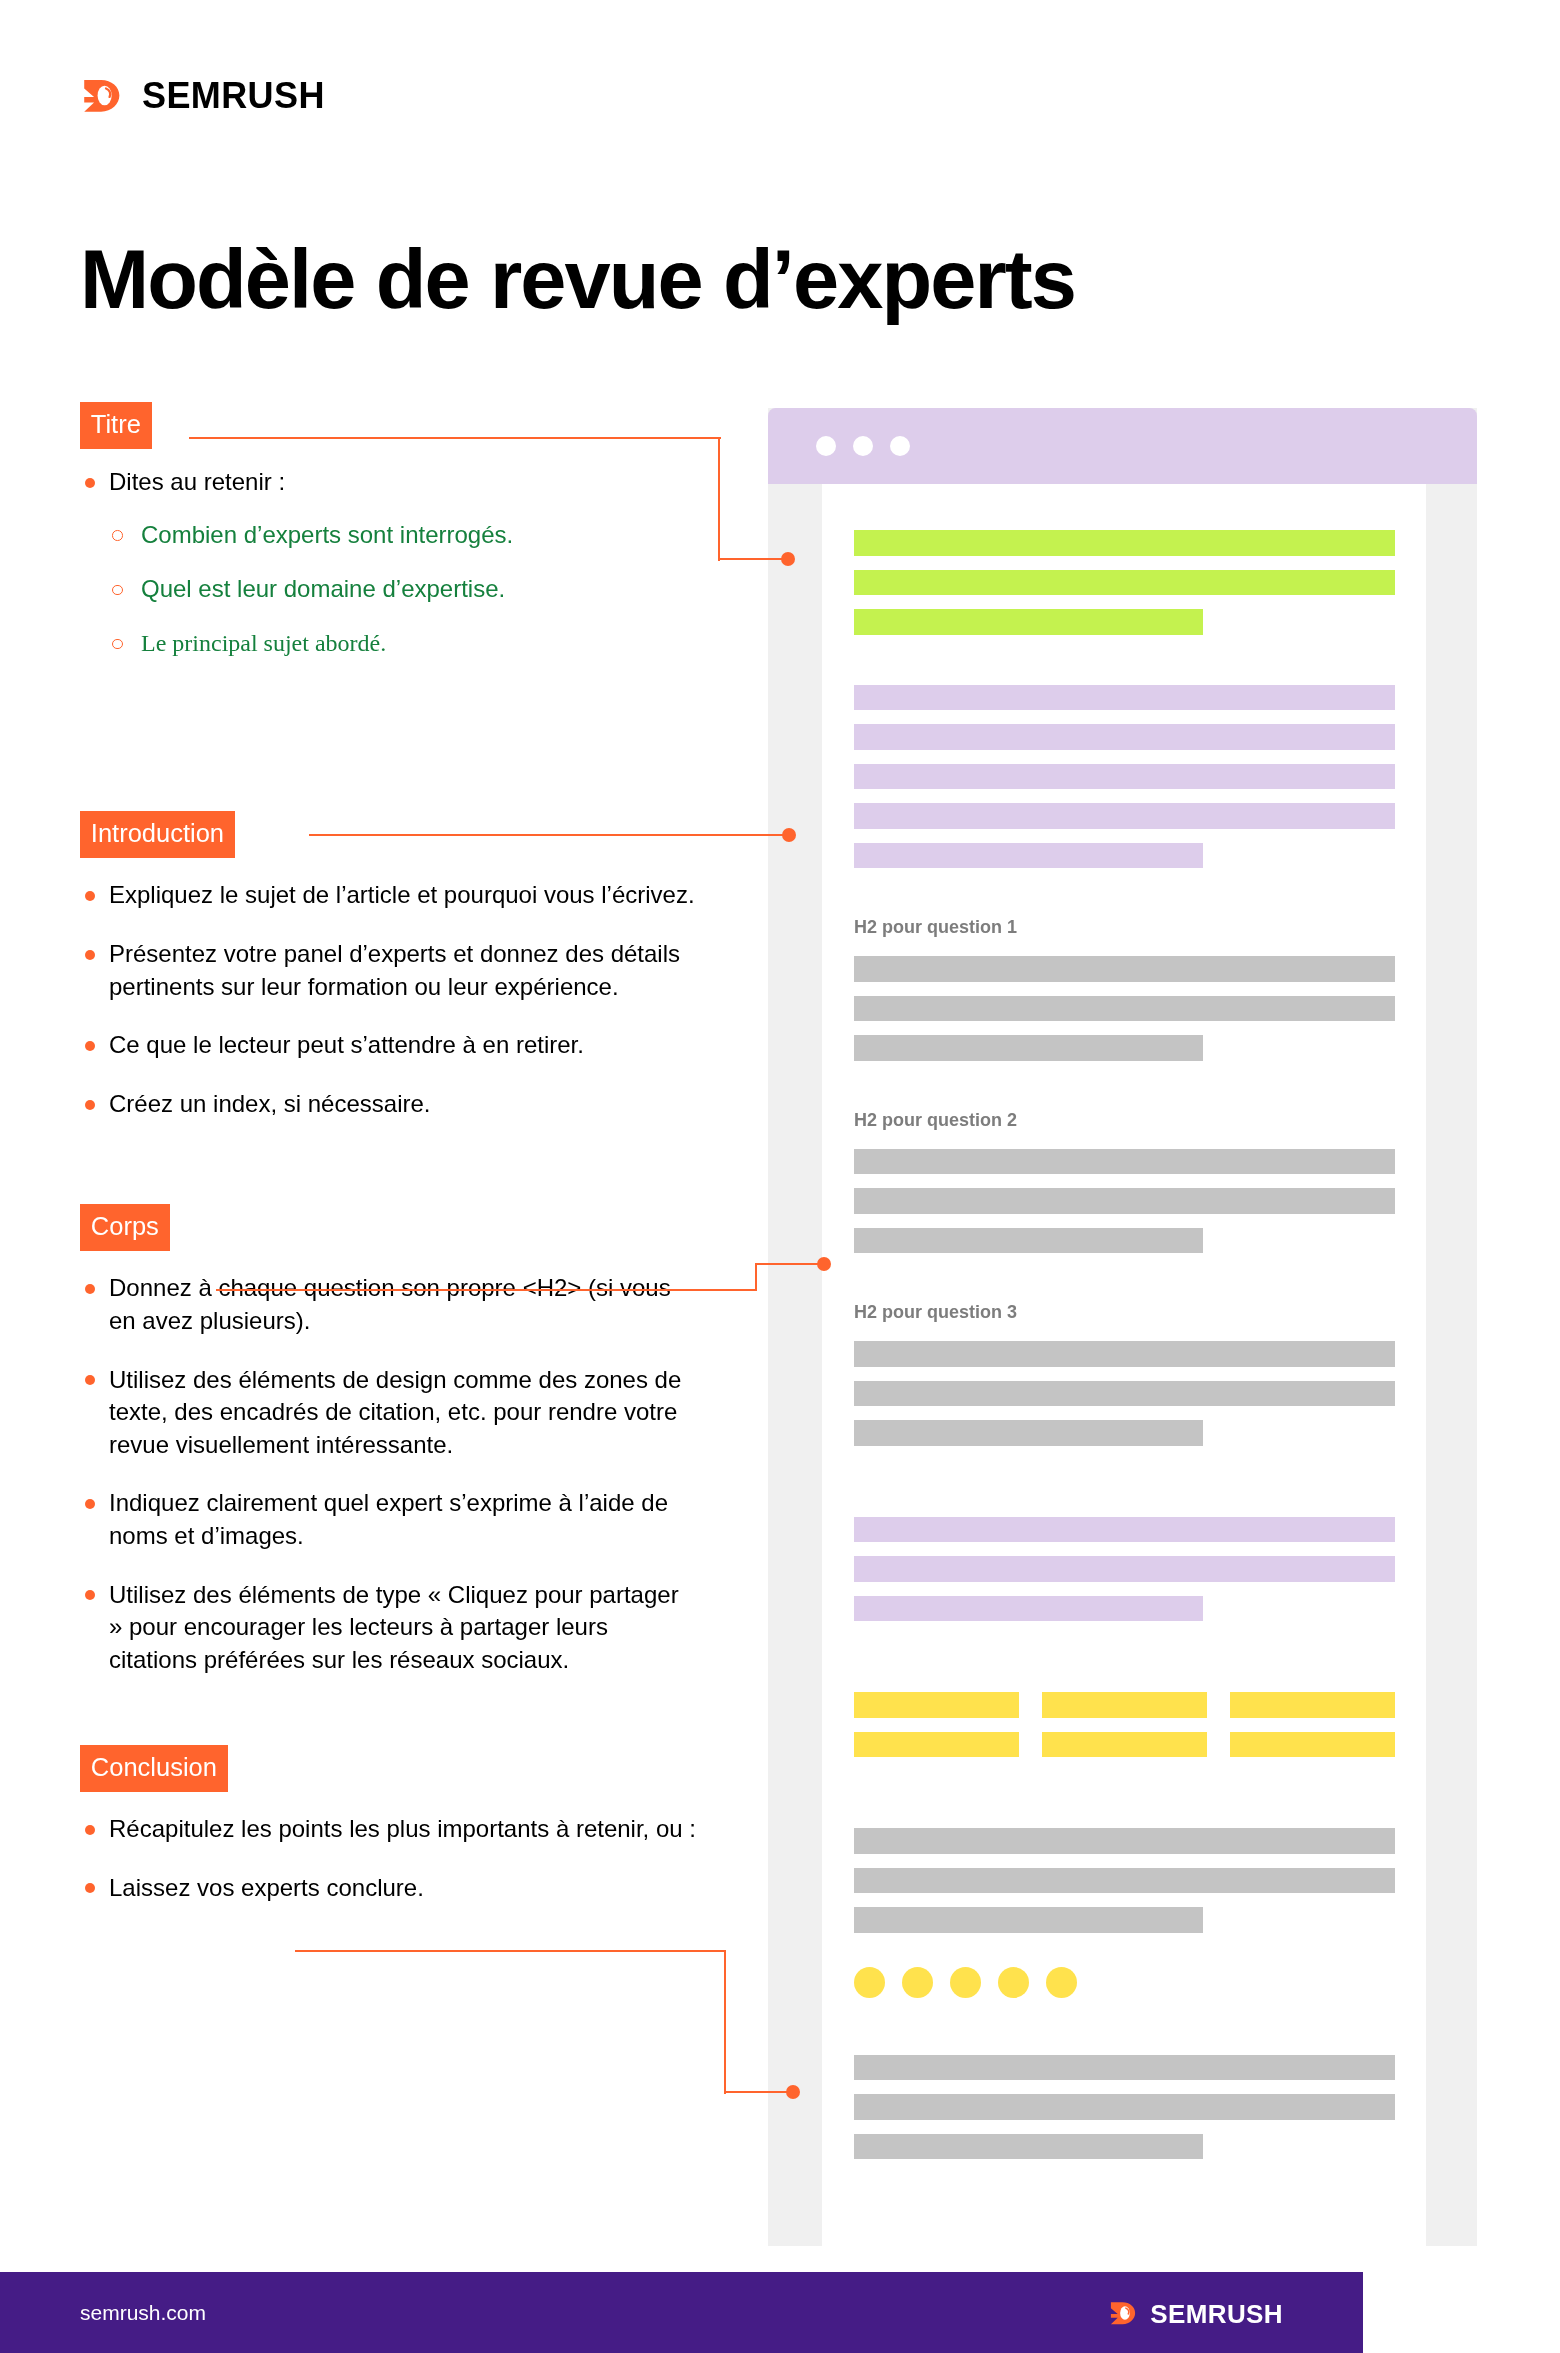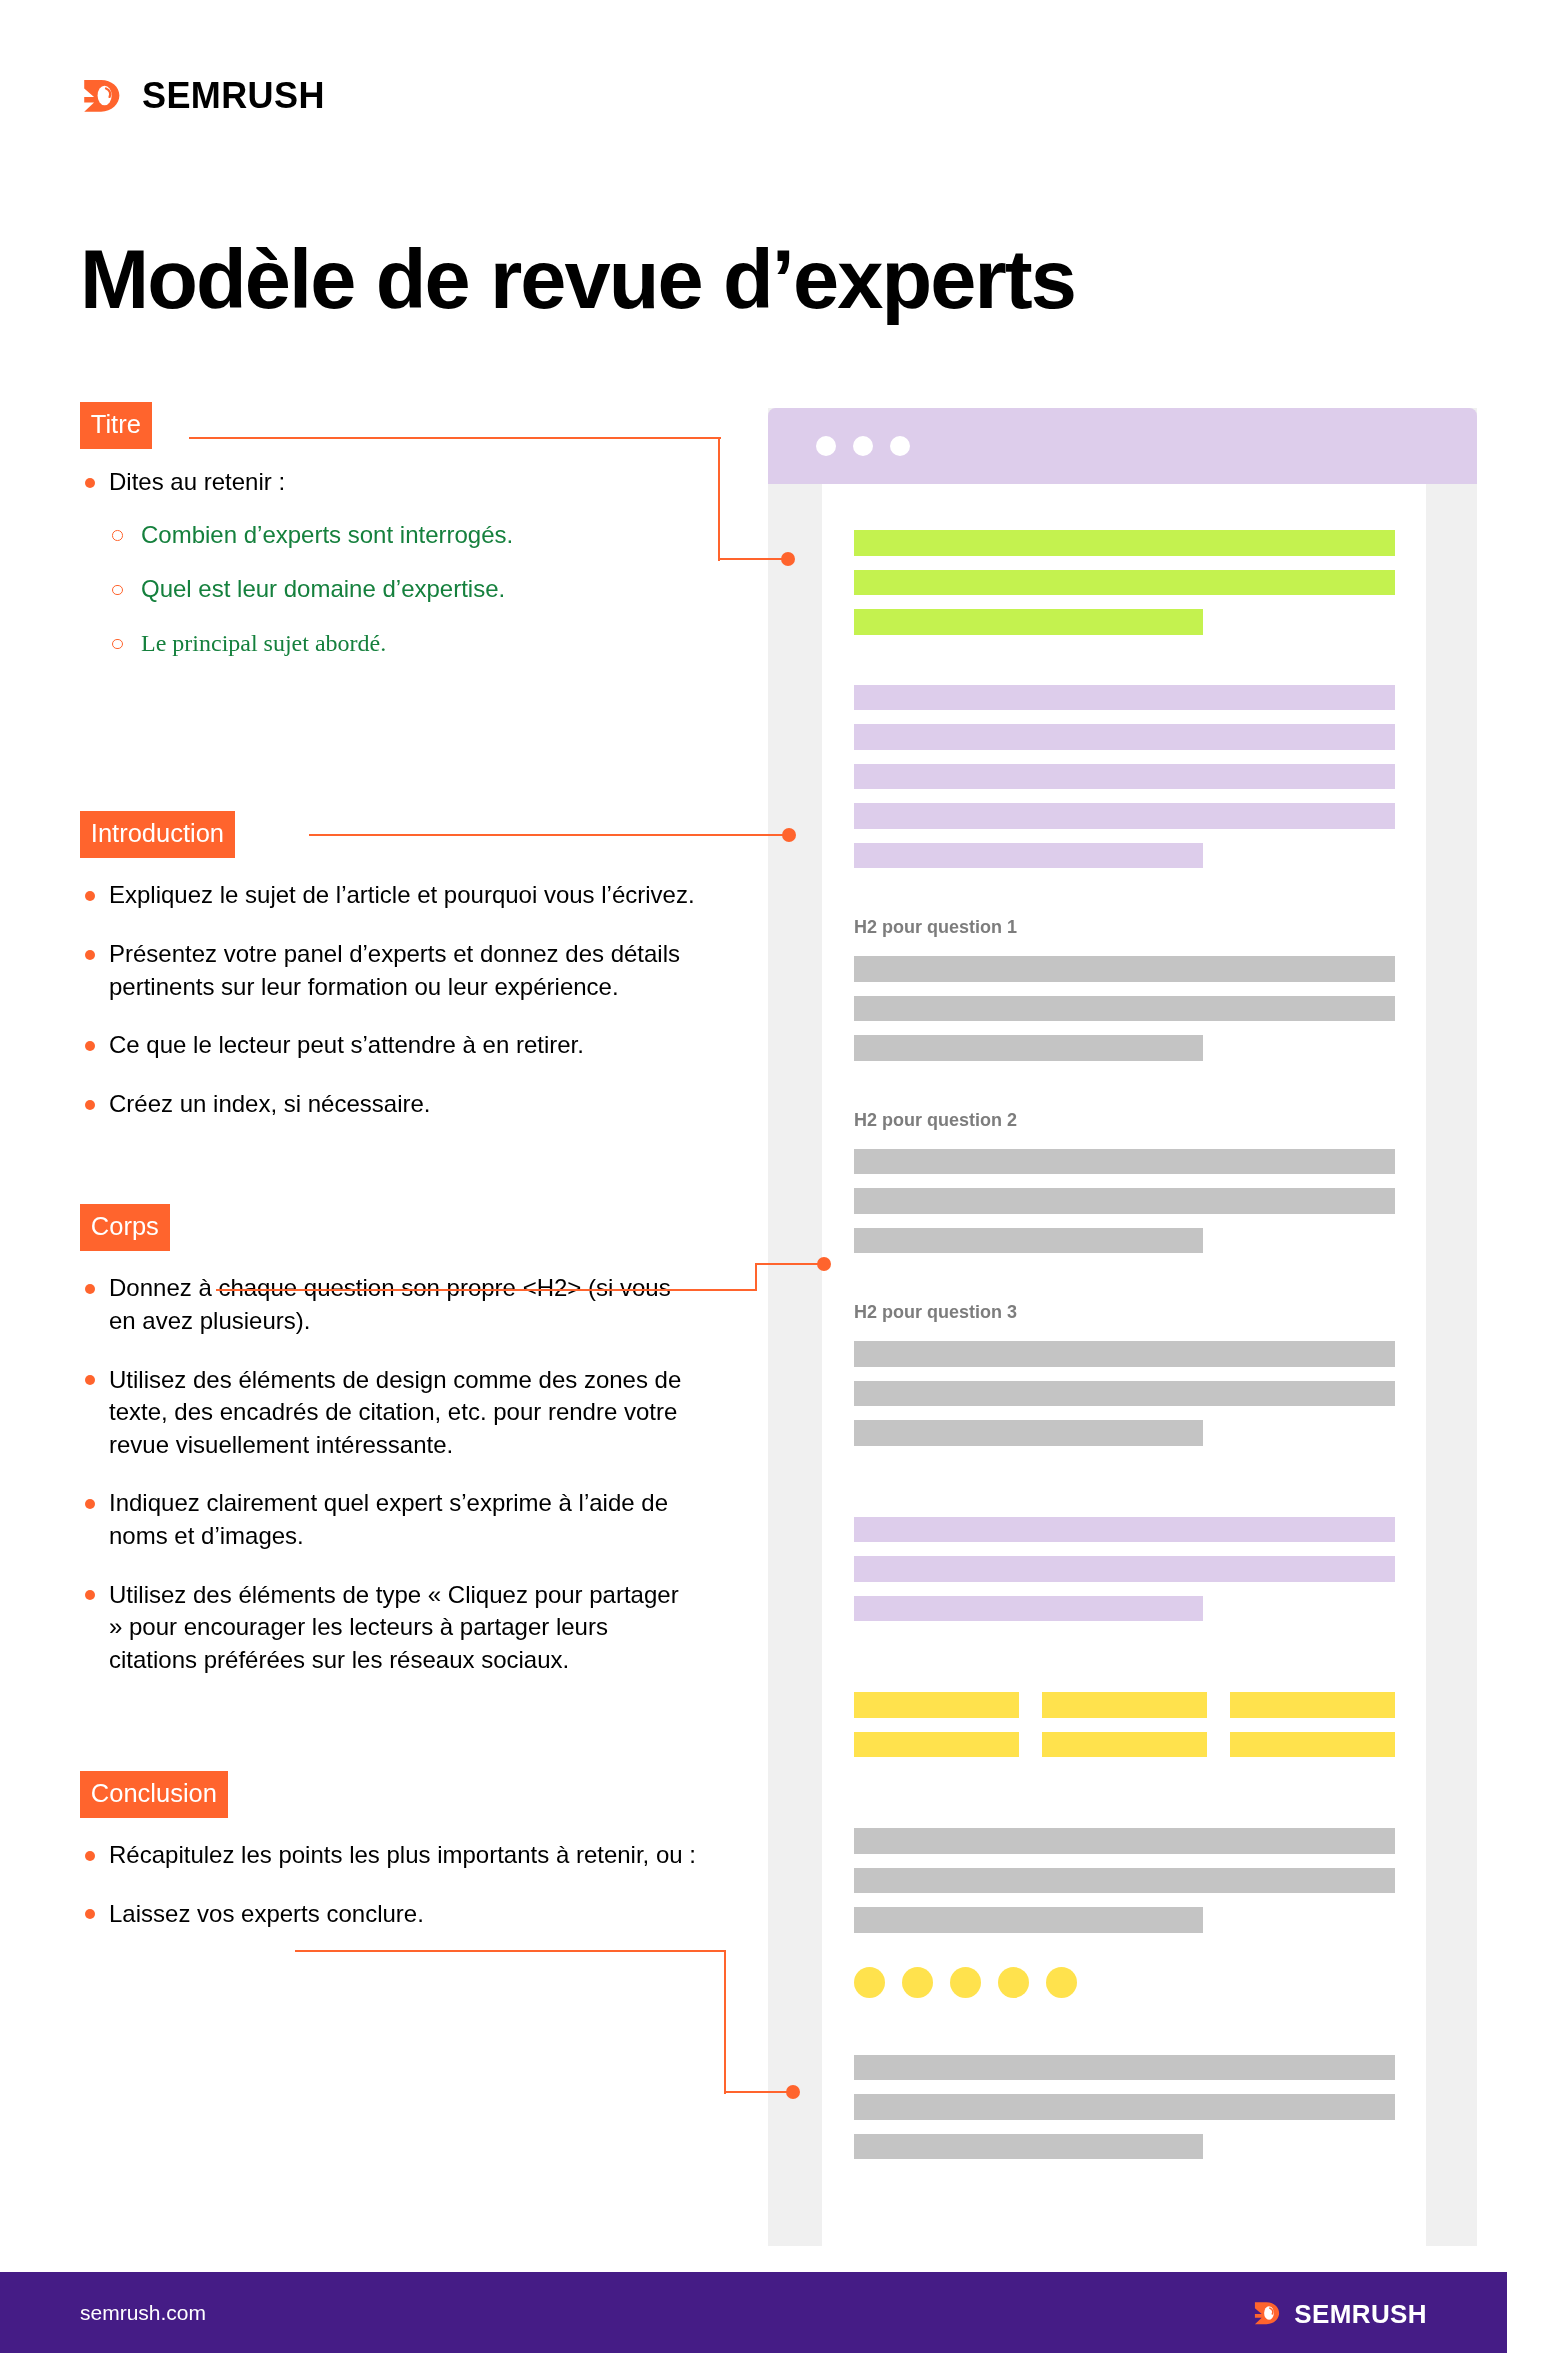--- a/index.html
+++ b/index.html
@@ -214,21 +214,21 @@
     height: 31px;
     border-radius: 50%;
     background: #FFE24D;
   }
 
   
   .footer {
     position: absolute;
     left: 0;
     bottom: 0;
-    width: 1507px;
+    width: 1363px;
     height: 82px;
     background: #451C86;
   }
   .footer-url {
     position: absolute;
     left: 80px;
     top: 50%;
     transform: translateY(-50%);
     color: #ffffff;
     font-size: 21px;
@@ -326,21 +326,21 @@
         <span class="dot"></span>
         <span>Indiquez clairement quel expert s’exprime à l’aide de noms et d’images.</span>
       </li>
       <li>
         <span class="dot"></span>
         <span>Utilisez des éléments de type « Cliquez pour partager » pour encourager les lecteurs à partager leurs citations préférées sur les réseaux sociaux.</span>
       </li>
     </ul>
   </div>
 
-  <div class="section" style="margin-top:94px;">
+  <div class="section" style="margin-top:68px;">
     <span class="badge">Conclusion</span>
     <ul class="bullets" style="margin-top:21.6px;">
       <li style="margin-bottom:26px;">
         <span class="dot"></span>
         <span>Récapitulez les points les plus importants à retenir, ou :</span>
       </li>
       <li>
         <span class="dot"></span>
         <span>Laissez vos experts conclure.</span>
       </li>

